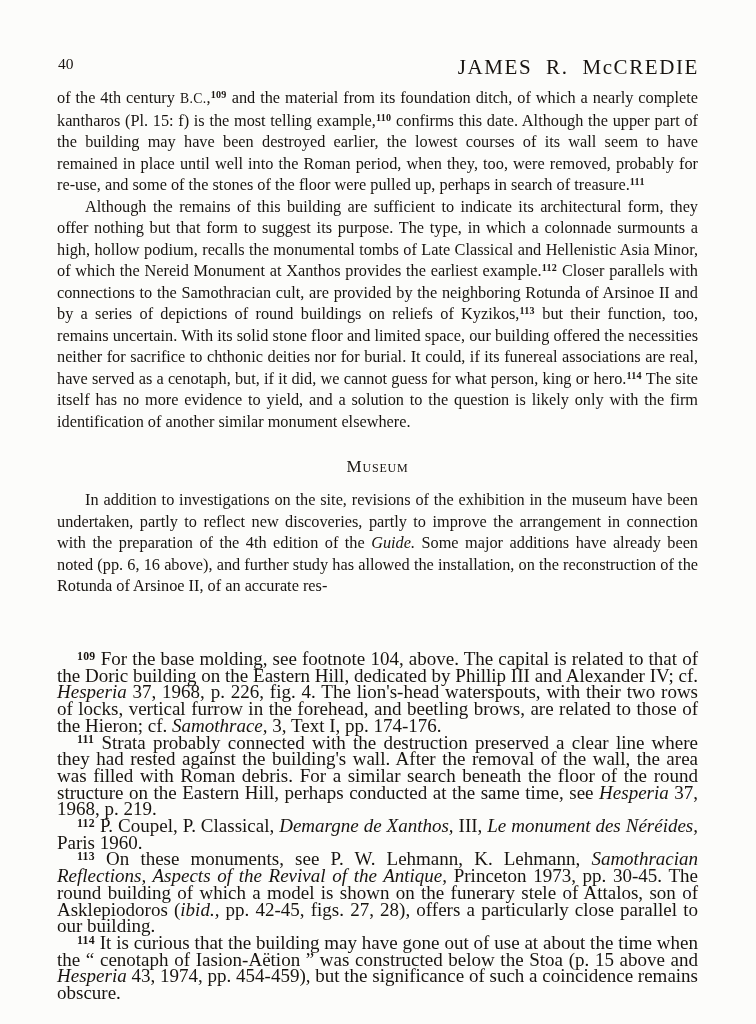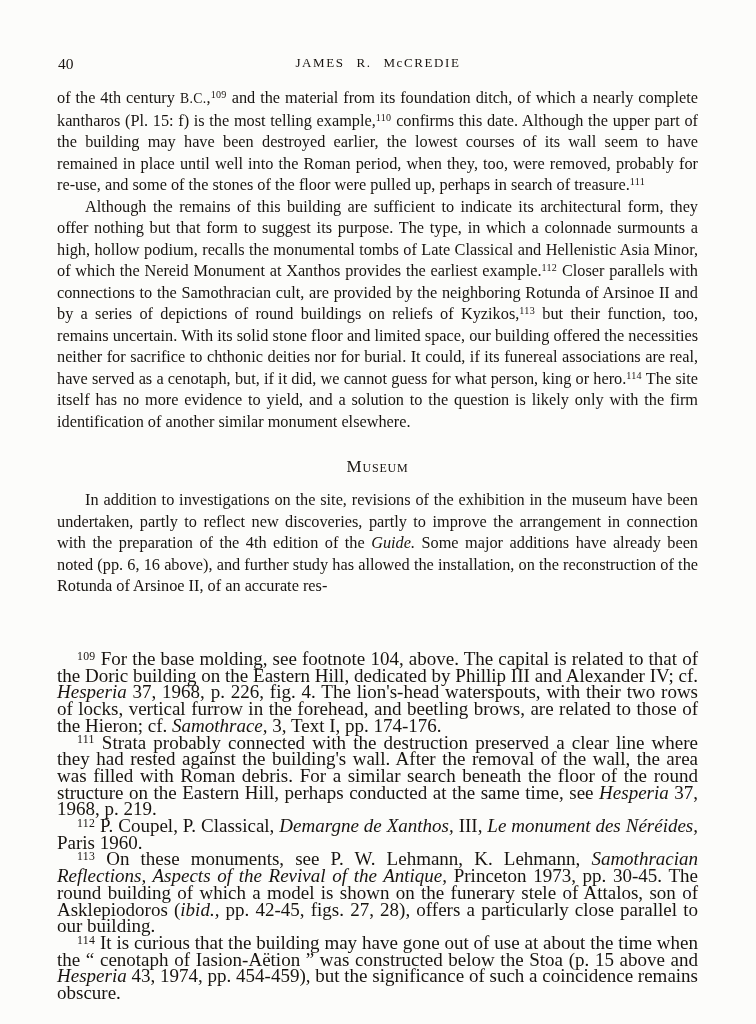--- a/index.html
+++ b/index.html
@@ -29,22 +29,22 @@
     position: absolute;
     left: 1px;
     top: 0;
     font-size: 15.5px;
   }
   .running-head {
     position: absolute;
     left: 0;
     right: 0;
     top: 0;
-    text-align: center;
-    font-size: 13px;
+    text-align: right;
+    font-size: 21px;
     letter-spacing: 1.6px;
     word-spacing: 7px;
   }
   
   .body-text {
     position: absolute;
     top: 87px;
     left: 57px;
     width: 641px;
     font-size: 16.3px;
@@ -75,21 +75,21 @@
     text-justify: inter-word;
   }
   .footnote { margin: 0; text-indent: 20px; }
   
   sup.fn {
     font-size: 0.62em;
     line-height: 0;
     vertical-align: baseline;
     position: relative;
     top: -0.45em;
-    font-weight: normal;
+    font-weight: bold;
     letter-spacing: 0.3px;
   }
   .it { font-style: italic; }
   .sc { font-size: 0.84em; letter-spacing: 0.4px; }
 </style>
 </head>
 <body>
 
 <div class="page">
 

